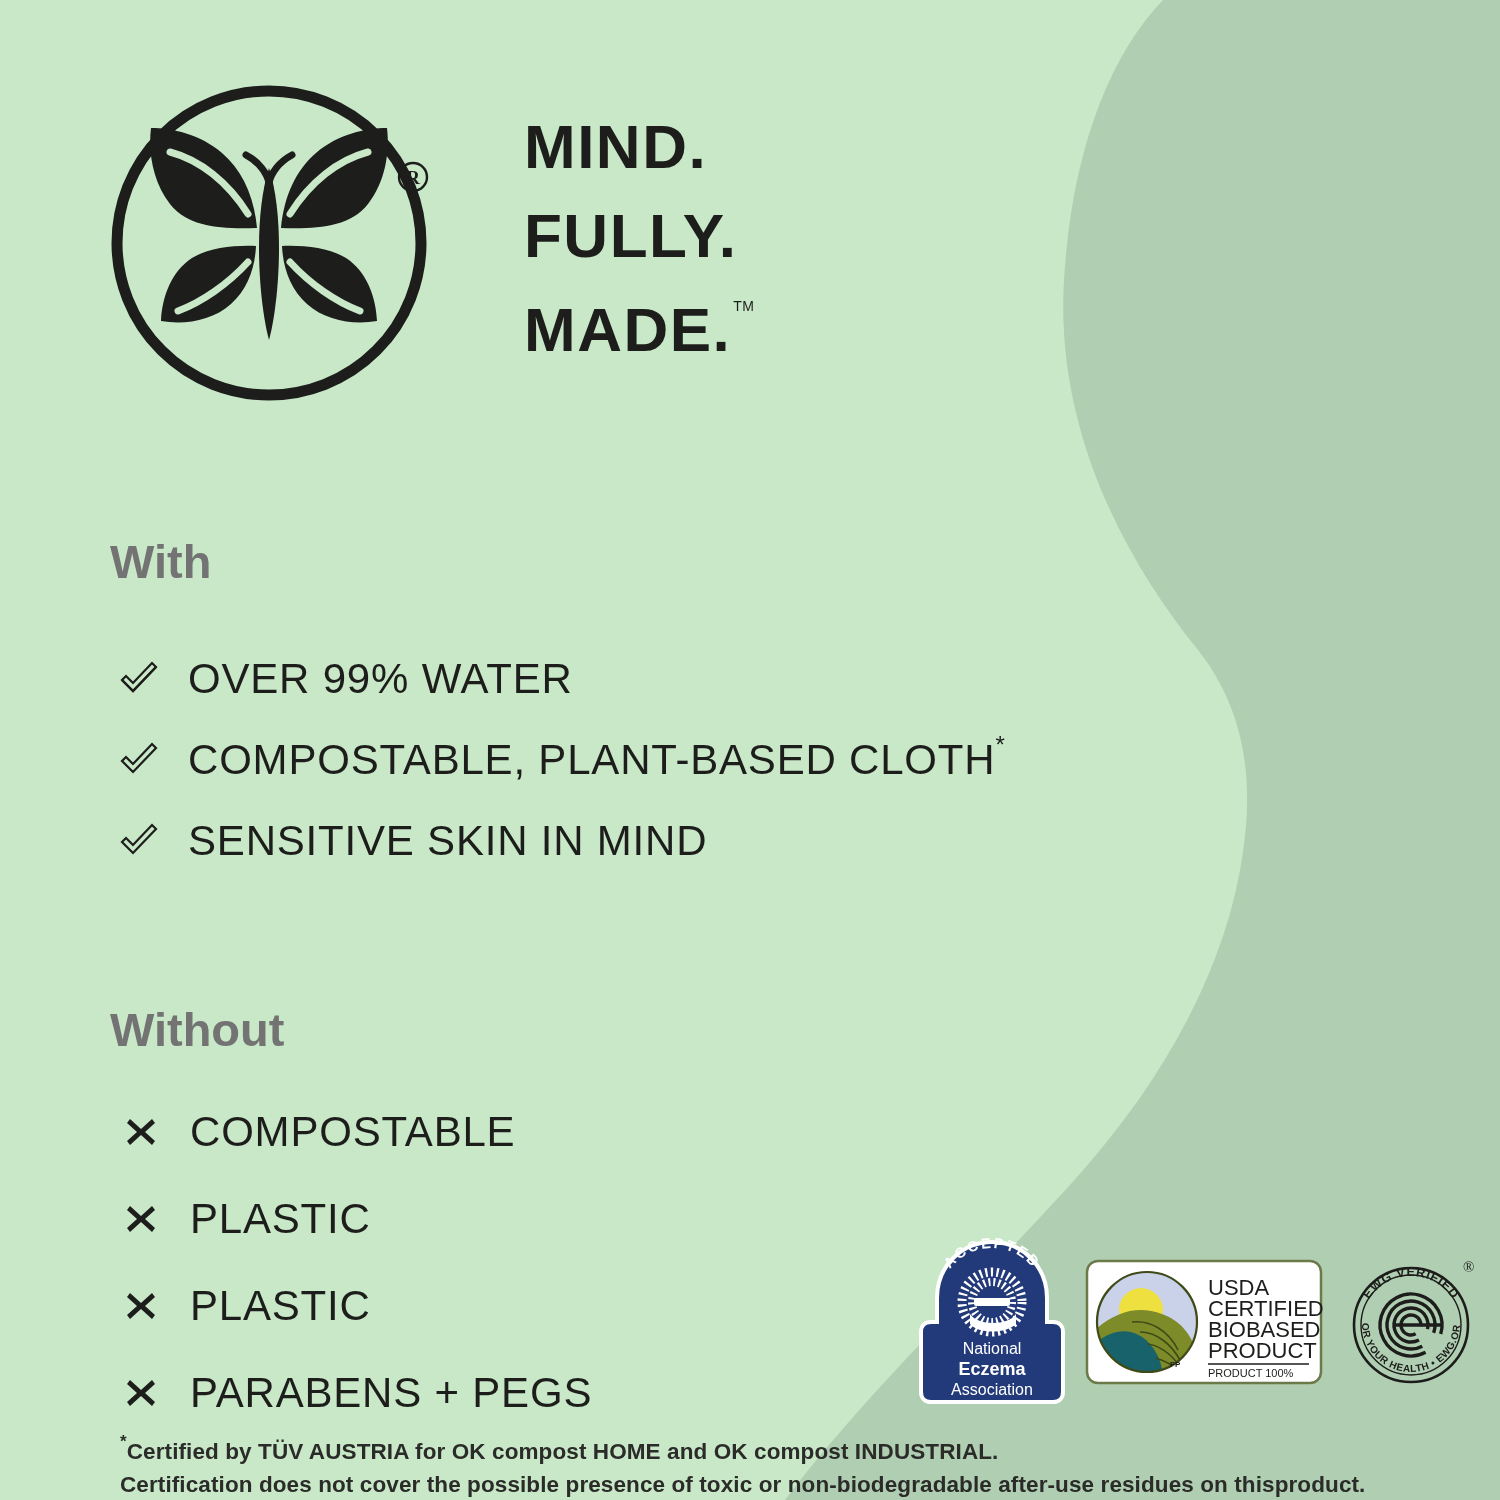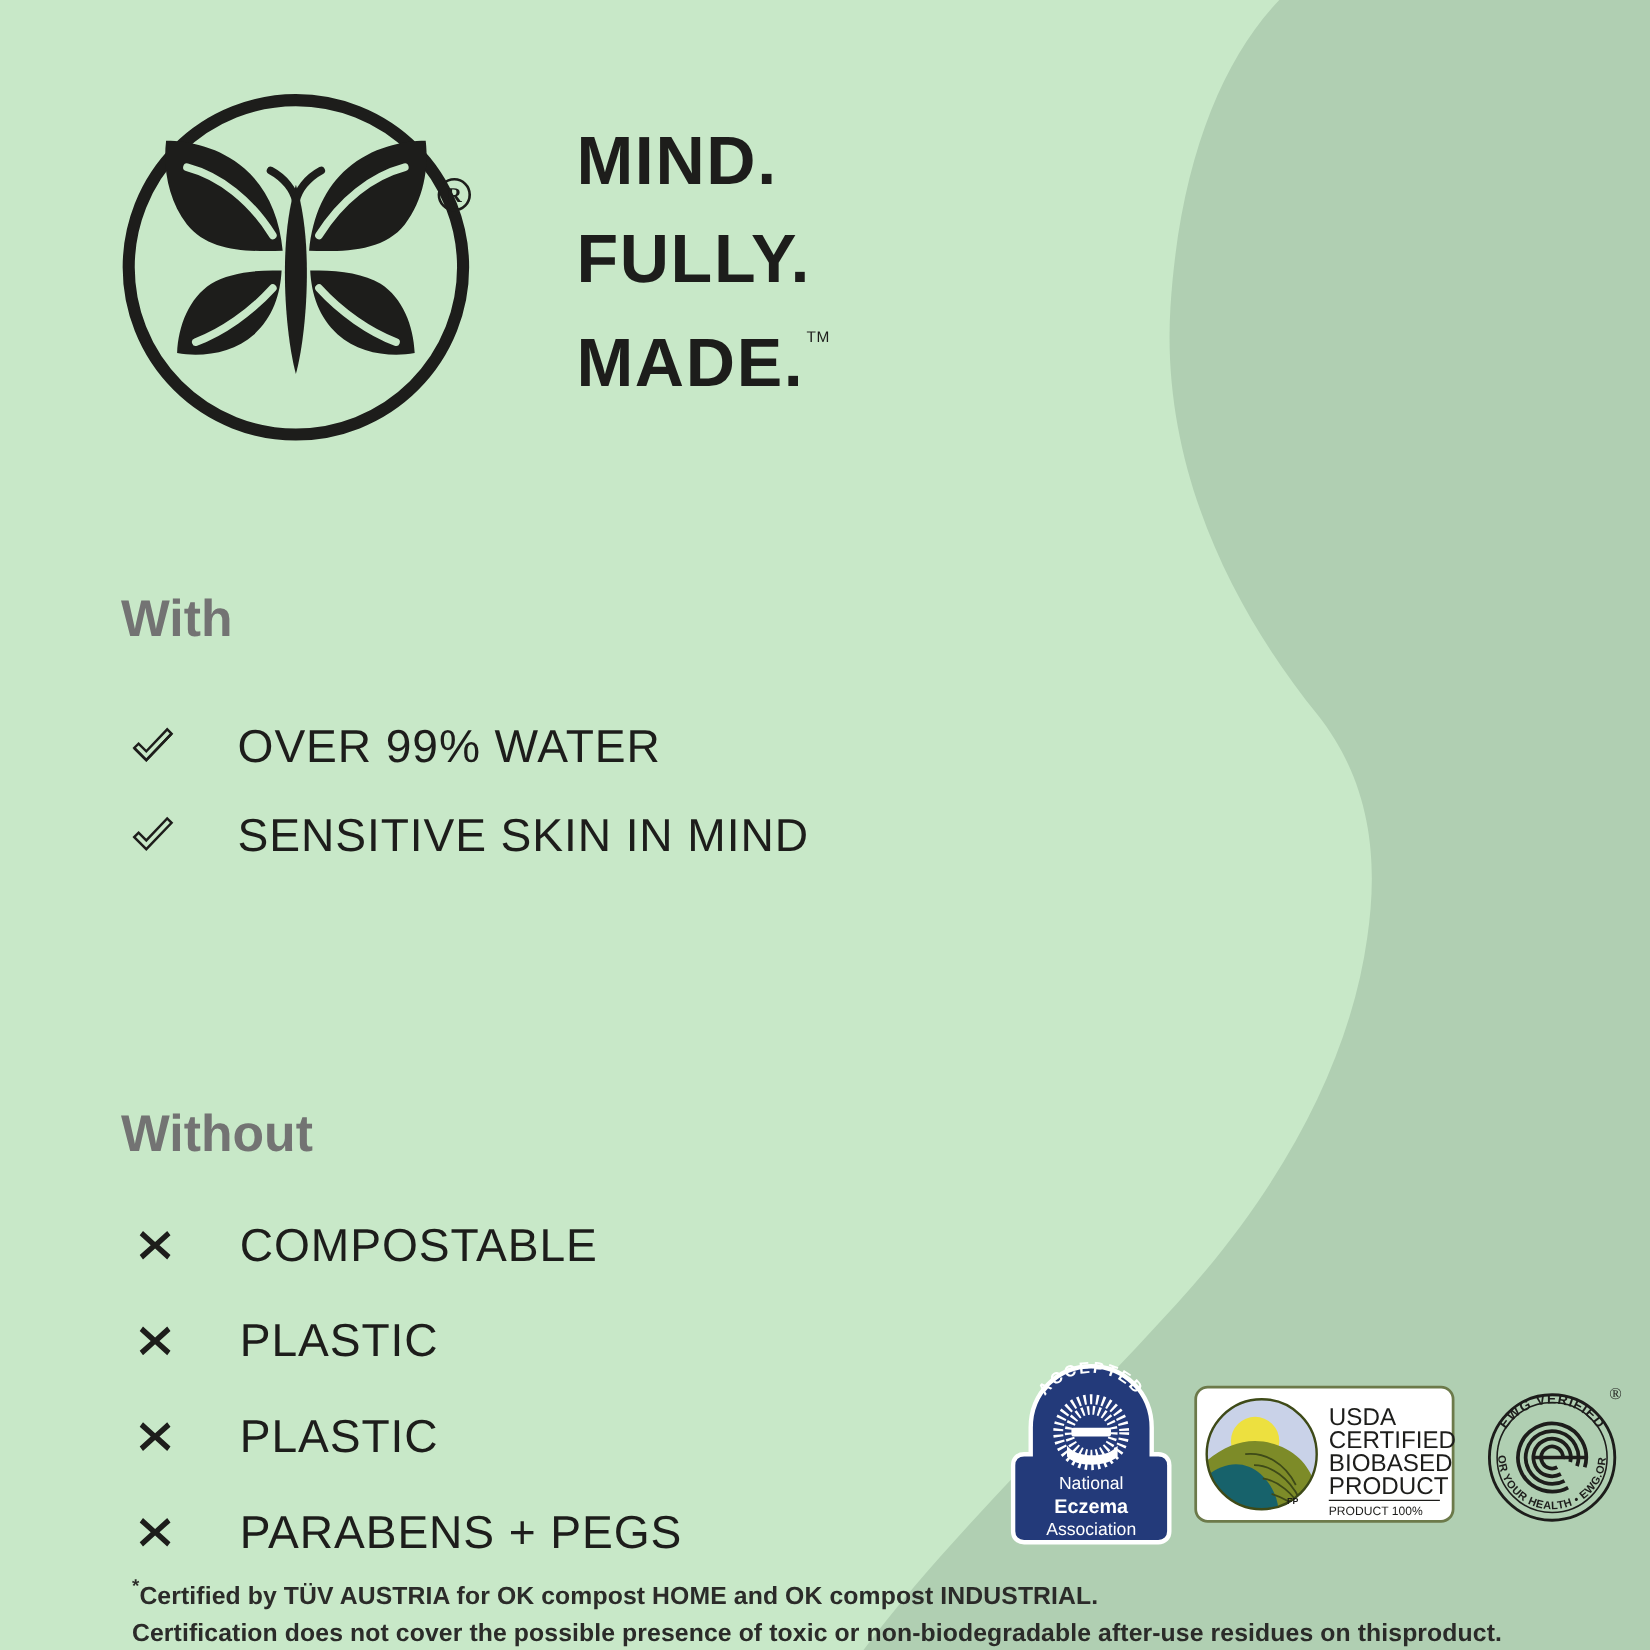--- a/index.html
+++ b/index.html
@@ -98,21 +98,20 @@
     position: absolute;
     left: 118px;
   }
   #with-list    { top: 638px; }
   #without-list { top: 1088px; }
 
   .claim-row {
     display: flex;
     align-items: center;
     white-space: nowrap;
-    gap: 28px;
   }
   #with-list .claim-row    { height: 81px; }
   #without-list .claim-row { height: 87px; }
 
   .claim-icon {
     flex: 0 0 auto;
     display: inline-flex;
     align-items: center;
     justify-content: center;
   }
@@ -228,20 +227,28 @@
     <div class="claim-row">
       <span class="claim-icon">
         <svg class="check-icon" viewBox="0 0 42 42">
           <path d="M4,22 L15,33 L38,9" fill="none" stroke="#1d1d1b" stroke-width="2.3" stroke-linejoin="miter" stroke-linecap="butt" style="paint-order:stroke"></path>
           <path d="M4,22 L15,33 L38,9 L34,5 L15,25 L8,18 Z" fill="none" stroke="#1d1d1b" stroke-width="2.2"></path>
         </svg>
       </span>
       <span class="claim-text"><span>OVER 99% WATER</span><span class="sup"></span></span>
     </div>
 
+    <div class="claim-row">
+      <span class="claim-icon">
+        <svg class="check-icon" viewBox="0 0 42 42">
+          <path d="M4,22 L15,33 L38,9 L34,5 L15,25 L8,18 Z" fill="none" stroke="#1d1d1b" stroke-width="2.2"></path>
+        </svg>
+      </span>
+      <span class="claim-text"><span>COMPOSTABLE, PLANT-BASED CLOTH</span><span class="sup">*</span></span>
+    </div>
 
 
     <div class="claim-row">
       <span class="claim-icon">
         <svg class="check-icon" viewBox="0 0 42 42">
           <path d="M4,22 L15,33 L38,9 L34,5 L15,25 L8,18 Z" fill="none" stroke="#1d1d1b" stroke-width="2.2"></path>
         </svg>
       </span>
       <span class="claim-text"><span>SENSITIVE SKIN IN MIND</span><span class="sup"></span></span>
     </div>

